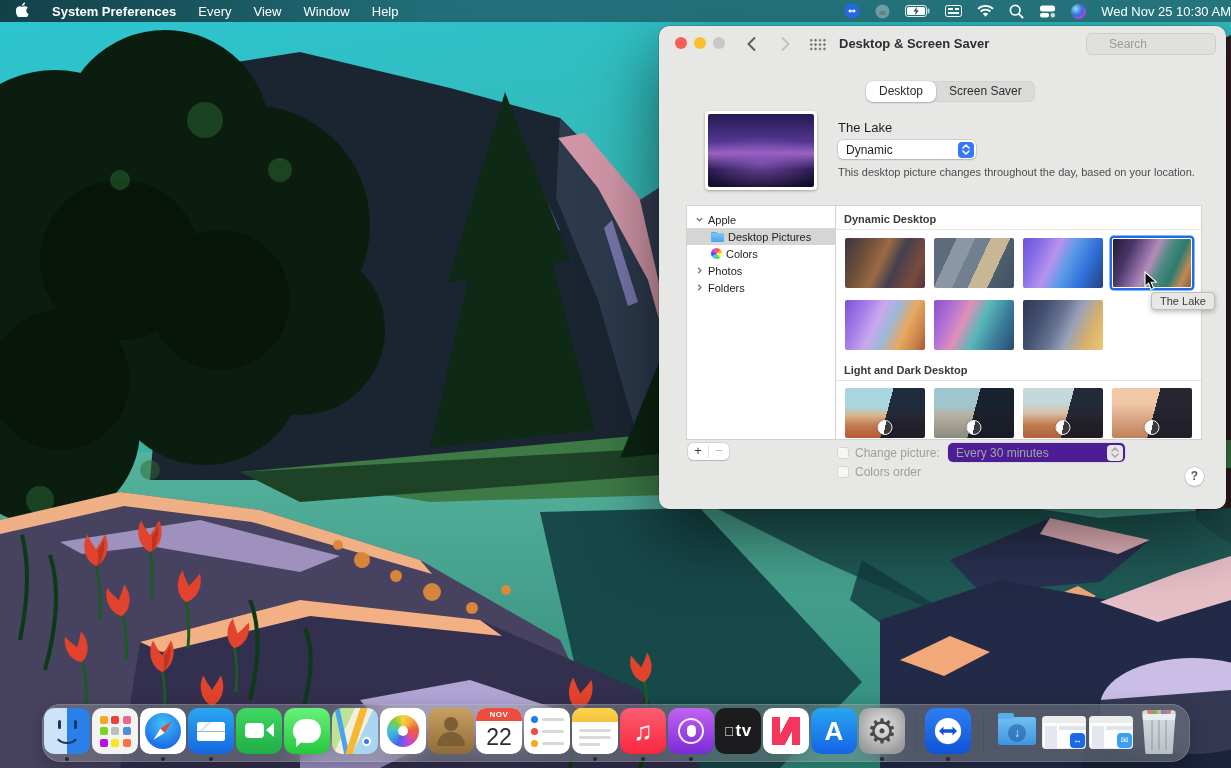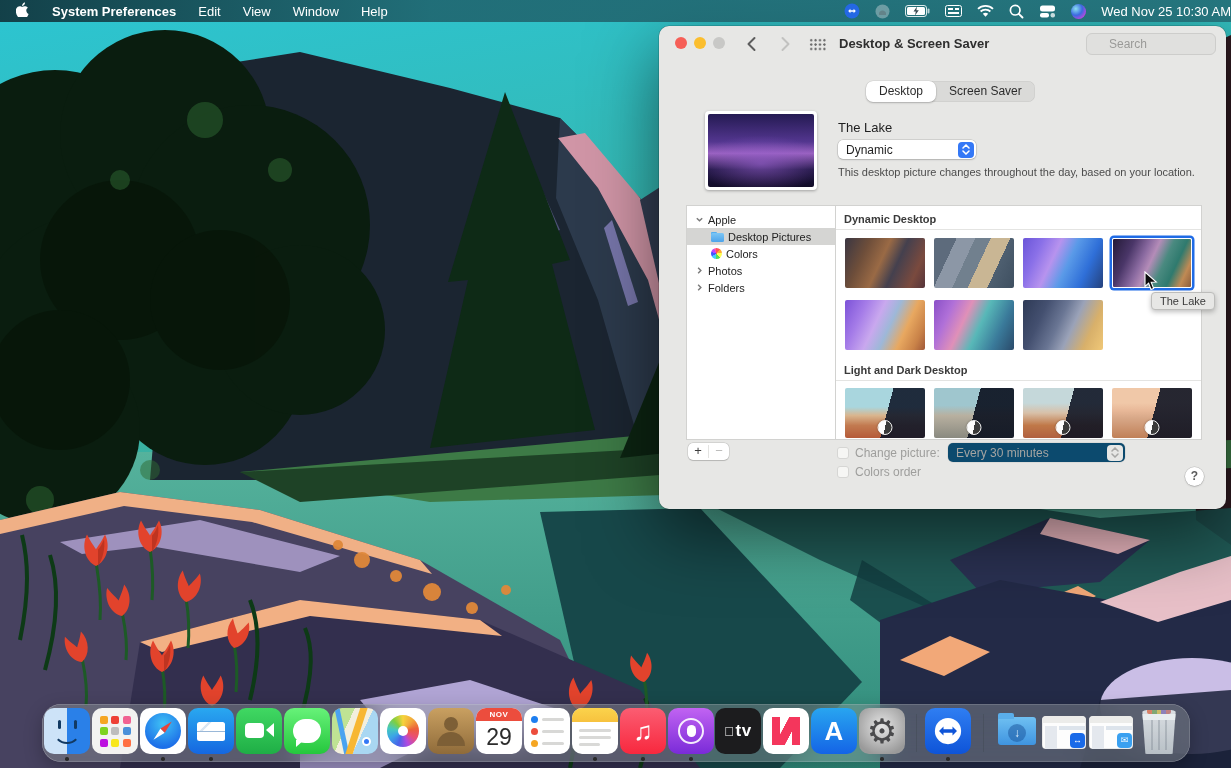--- a/index.html
+++ b/index.html
@@ -84,21 +84,21 @@
 
   
   .addrm { position:absolute; left:29px; top:417px; width:41px; height:17px; background:#fff; border-radius:5px;
     box-shadow:0 0 0 .5px rgba(0,0,0,.15), 0 .5px 1px rgba(0,0,0,.15); display:flex; }
   .addrm .seg { flex:1; text-align:center; font-size:13px; line-height:16px; color:#3d3d3d; }
   .addrm .seg.dis { color:#b9b9b7; }
   .addrm .vsep { width:1px; background:#e3e3e1; margin:2px 0; }
   .checkbox { position:absolute; width:12px; height:12px; border-radius:3px; background:#f6f6f4;
     box-shadow:inset 0 0 0 1px #d6d6d4; }
   .foot-lbl { position:absolute; font-size:12px; color:#9e9e9c; }
-  .popup.disabled { background:#0c4a6e; color:#a4a4a2; box-shadow:0 0 0 .5px rgba(0,0,0,.1); }
+  .popup.disabled { background:#4c1d95; color:#a4a4a2; box-shadow:0 0 0 .5px rgba(0,0,0,.1); }
   .stepper.gray { background:#e7e7e5; }
   .helpbtn { position:absolute; right:22px; top:441px; width:19px; height:19px; border-radius:50%; background:#fff;
     box-shadow:0 0 0 .5px rgba(0,0,0,.18), 0 1px 2px rgba(0,0,0,.15); text-align:center; line-height:19px;
     font-size:12px; color:#5c5c5c; font-weight:bold; }
 
   
   .cursor { position:absolute; left:1144px; top:271px; z-index:50; }
 
   
   .dock { position:absolute; left:42px; top:704px; width:1148px; height:58px; border-radius:19px;
@@ -360,21 +360,21 @@
   <path d="M900,660 L950,636 L990,652 L944,676 Z" fill="#f2a878"></path>
 </svg>
 
 <div class="menubar">
   <div class="mitem" style="padding:0 12px 0 16px;">
     <svg width="13" height="15" viewBox="0 0 13 15">
       <path fill="#fff" d="M10.8,7.9c0-2,1.6-2.9,1.7-3c-0.9-1.4-2.4-1.6-2.9-1.6C8.3,3.2,7.2,4,6.6,4C5.9,4,5,3.3,3.9,3.3 C2.5,3.3,1.2,4.1,0.5,5.4c-1.5,2.6-0.4,6.4,1.1,8.5c0.7,1,1.5,2.2,2.6,2.1c1-0.1,1.4-0.7,2.7-0.7c1.2,0,1.6,0.7,2.7,0.7 c1.1,0,1.8-1,2.5-2.1c0.8-1.2,1.1-2.3,1.1-2.4C13.2,11.5,10.8,10.6,10.8,7.9z M8.7,1.9C9.2,1.2,9.6,0.3,9.5-0.6 C8.7-0.6,7.8,0,7.2,0.7C6.7,1.3,6.2,2.3,6.3,3.1C7.2,3.2,8.1,2.6,8.7,1.9z" transform="translate(0,1) scale(0.95)"></path>
     </svg>
   </div>
   <div class="mitem appname">System Preferences</div>
-  <div class="mitem">Edit</div>
+  <div class="mitem">Every</div>
   <div class="mitem">View</div>
   <div class="mitem">Window</div>
   <div class="mitem">Help</div>
 
   <div class="mb-right">
     <span class="mb-ic">
       <svg width="16" height="16" viewBox="0 0 16 16">
           <circle cx="8" cy="8" r="7.5" fill="#2468e4"></circle>
         <path d="M4.2,8 L6.4,5.8 L6.4,7.2 L9.6,7.2 L9.6,5.8 L11.8,8 L9.6,10.2 L9.6,8.8 L6.4,8.8 L6.4,10.2 Z" fill="#fff"></path>
         </svg>
@@ -607,21 +607,21 @@
   <span class="wheel"></span>
     <span class="hub"></span>
 </div>
 <div class="dicon contacts" style="left: 428px; z-index: 45; position: absolute; top: 708px;">
   <span class="head"></span>
     <span class="body"></span>
   <span class="tabs"></span>
 </div>
 <div class="dicon calendar" style="left: 476px; z-index: 45; position: absolute; top: 708px;">
   <div class="cal-mon">NOV</div>
-  <div class="cal-day">29</div>
+  <div class="cal-day">22</div>
 </div>
 <div class="dicon reminders" style="left: 524px; z-index: 45; position: absolute; top: 708px;">
   <div class="rem-row">
       <span class="d" style="background:#1d7ef0;"></span>
       <span class="l"></span>
     </div>
   <div class="rem-row">
       <span class="d" style="background:#ec4d3d;"></span>
       <span class="l"></span>
     </div>

